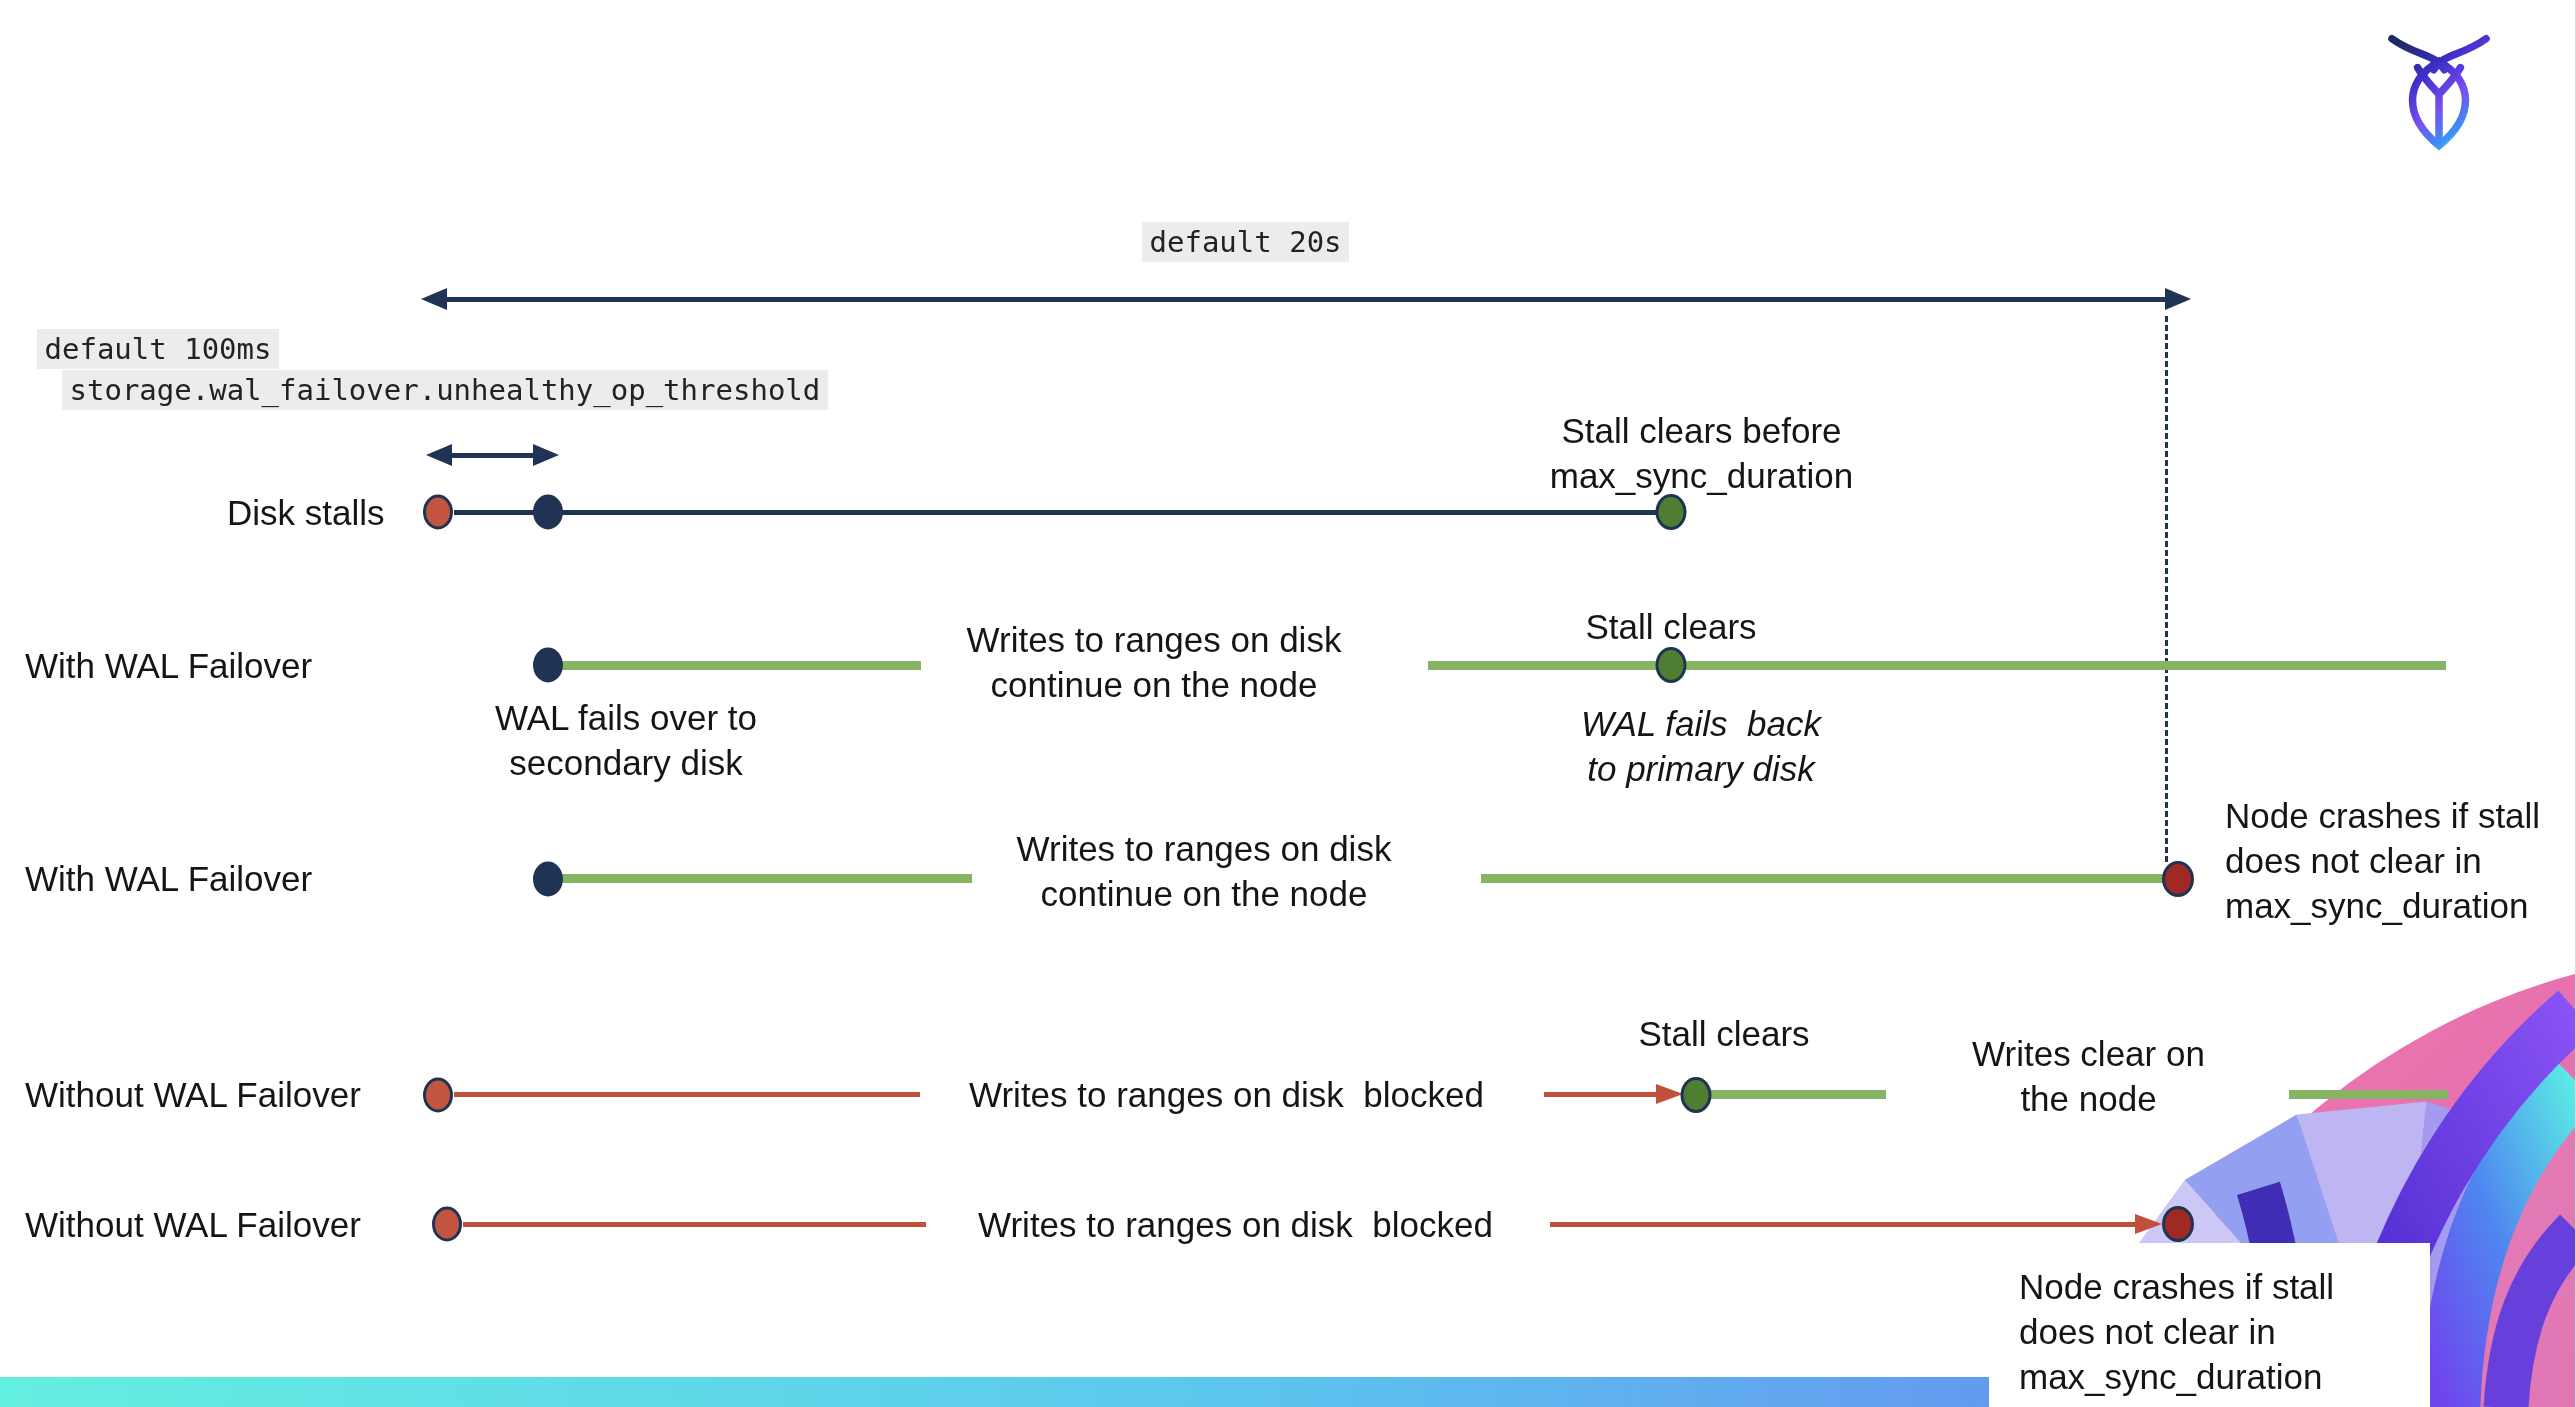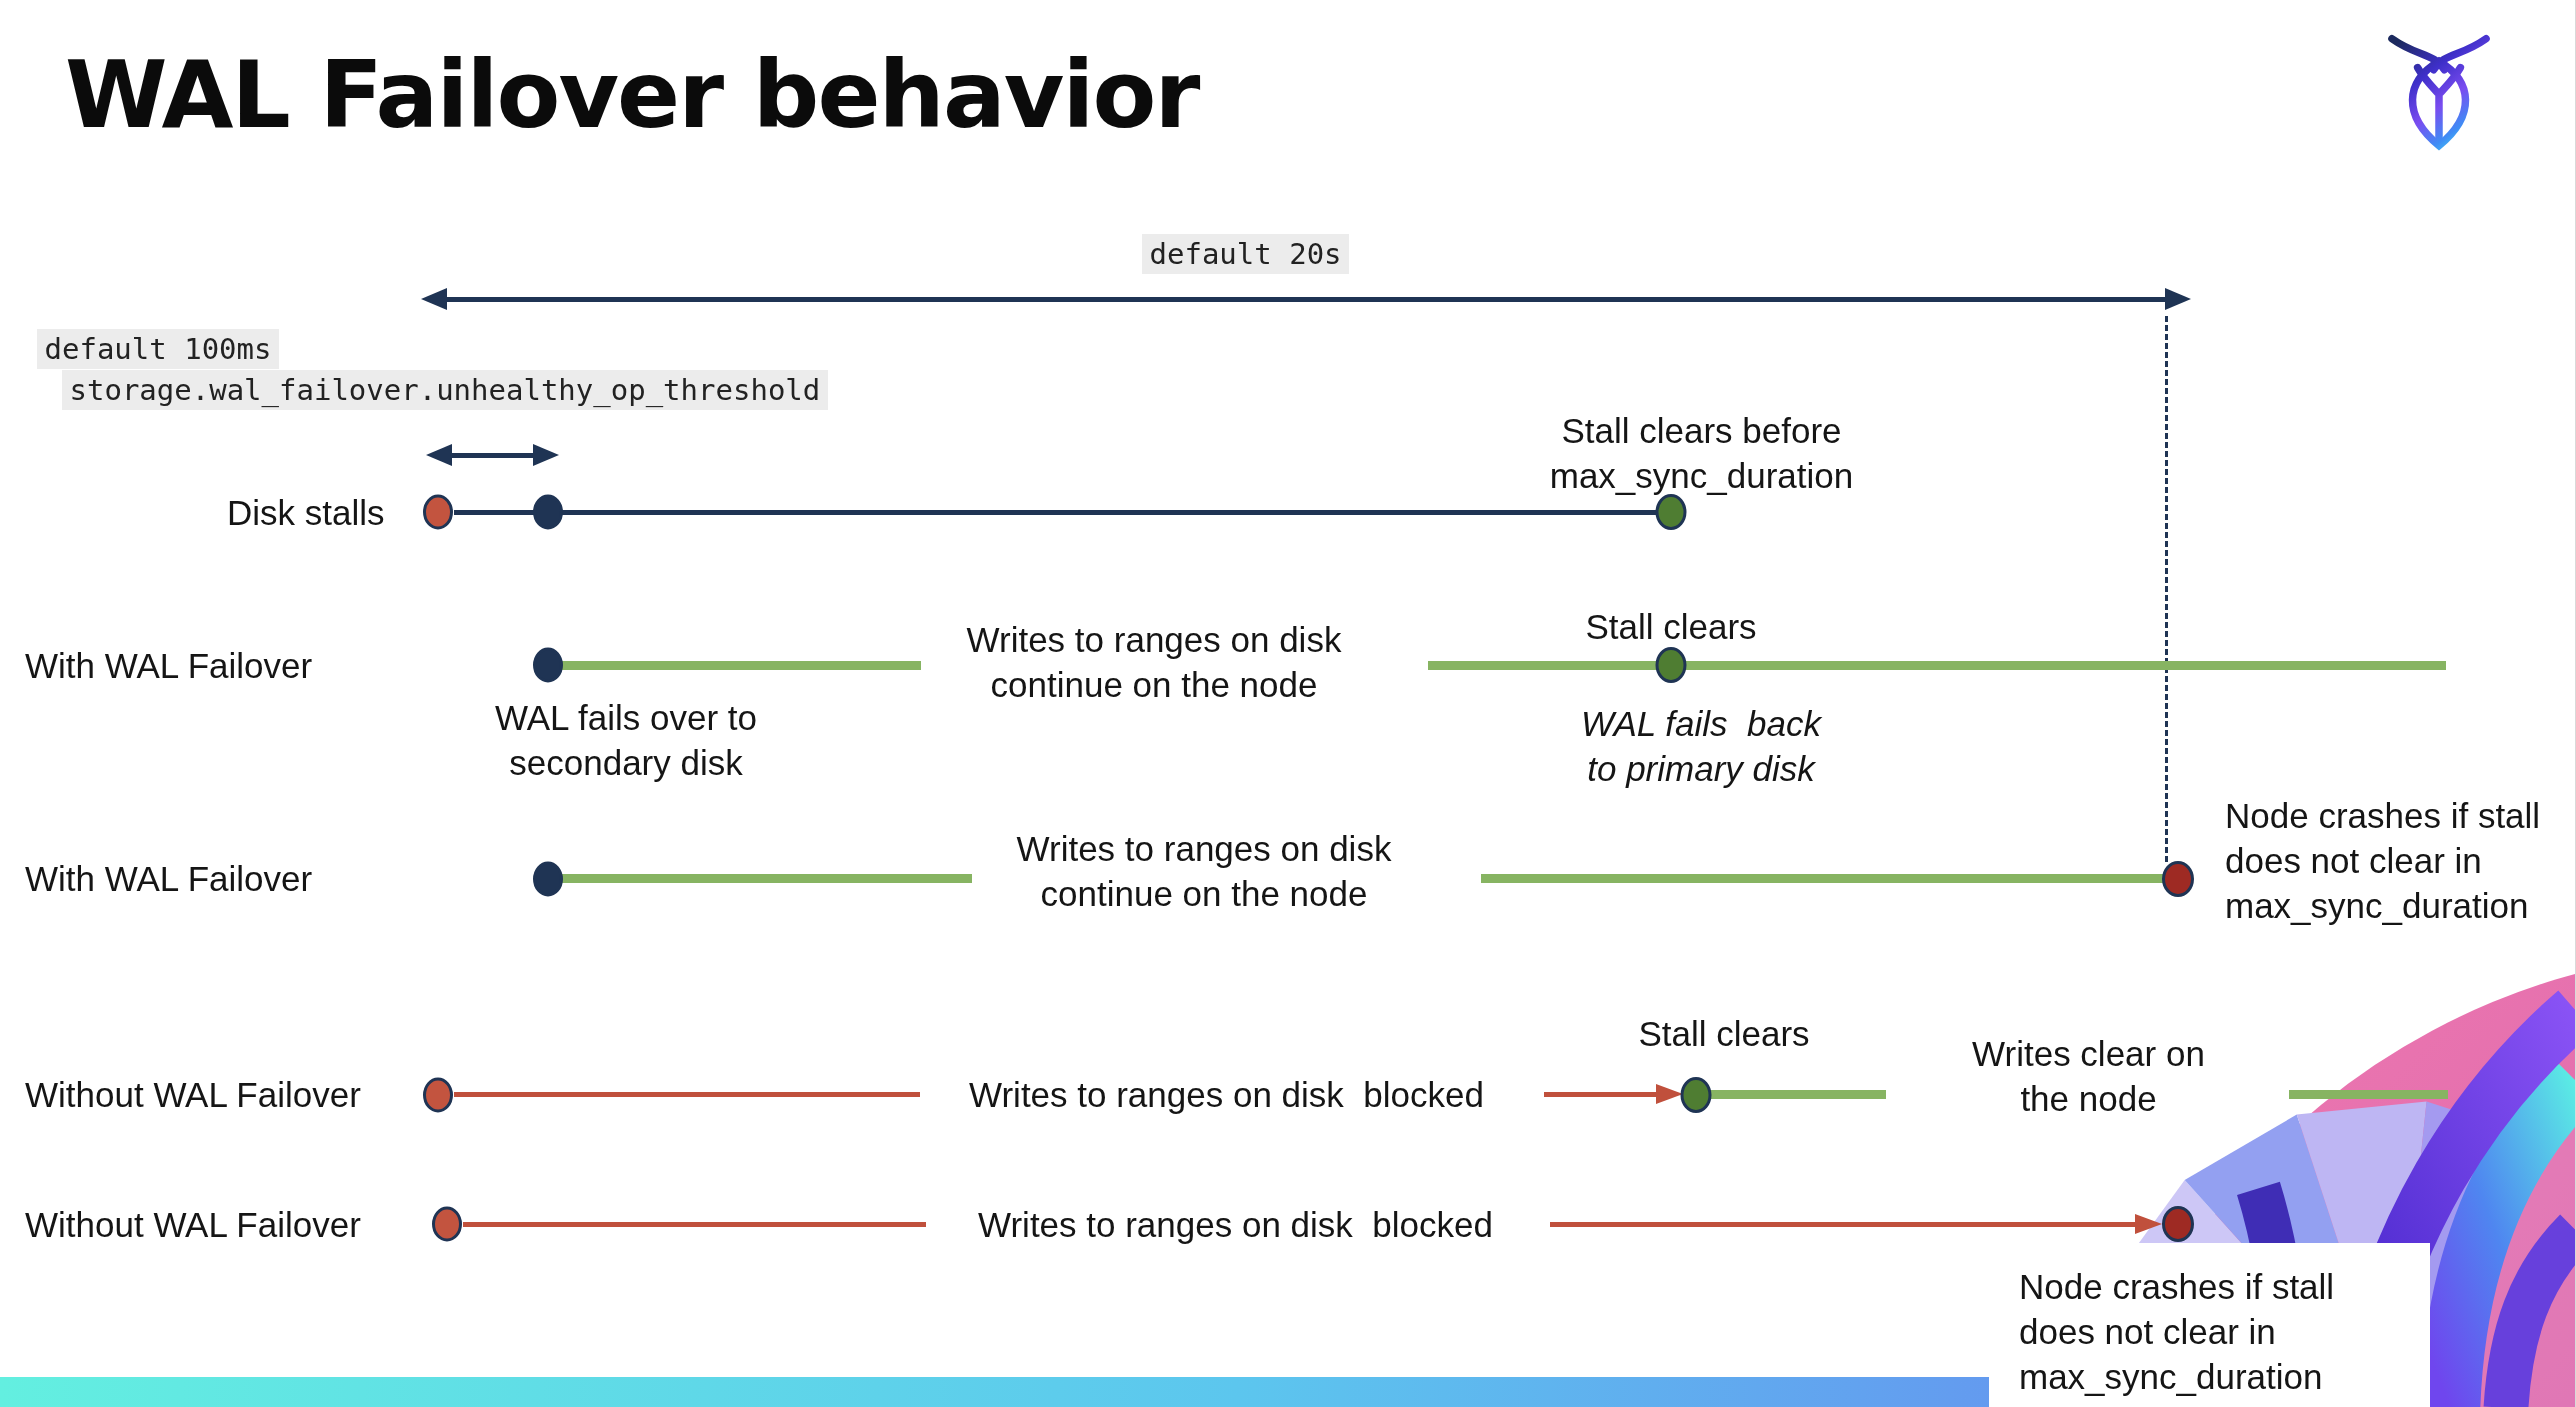--- a/index.html
+++ b/index.html
@@ -44,21 +44,20 @@
     position:absolute; left:0; top:1377px; width:2576px; height:31px; z-index:0;
     background:linear-gradient(90deg, var(--footer_a,#63efe0) 0%, var(--footer_b,#5cc6ee) 48%, var(--footer_c,#6979f0) 100%);
   }
   .logo{position:absolute; left:2385px; top:28px; width:108px; height:123px; z-index:3;}
 </style>
 </head>
 <body>
 
 <div id="slide">
 
-  <div class="t title" style="left:65px; top:49px;">WAL Failover behavior</div>
 
   <svg class="logo" viewBox="0 0 100 115">
     <defs>
       <linearGradient id="lgLogo" gradientUnits="userSpaceOnUse" x1="18" y1="8" x2="88" y2="100">
         <stop offset="0" stop-color="#1c2a5e"></stop>
         <stop offset="0.35" stop-color="#3e2fc9"></stop>
         <stop offset="0.62" stop-color="#7a4cf0"></stop>
         <stop offset="0.85" stop-color="#3f8df5"></stop>
         <stop offset="1" stop-color="#45d4f2"></stop>
       </linearGradient>
@@ -67,21 +66,21 @@
       <path d="M6,10 C30,27 45,23 55,39"></path>
       <path d="M94,10 C70,27 55,23 45,39"></path>
       <path d="M50,31 C18,50 16,82 50,110 C84,82 82,50 50,31 Z"></path>
       <path d="M50,106 L50,62 M50,62 C41,52 35,46 30,37 M50,62 C59,52 65,46 70,37"></path>
     </g>
   </svg>
 
   <div class="hline" style="left:439px; top:297px; width:1729px;"></div>
   <div class="arr w" style="left:421px; top:288px;"></div>
   <div class="arr e" style="left:2165px; top:288px;"></div>
-  <div class="t" style="left:1142px; top:234px; z-index:5;">
+  <div class="t" style="left:1142px; top:222px; z-index:5;">
     <span class="mono">default 20s</span>
   </div>
   <div class="dash-v" style="left:2165px; top:316px; height:546px;"></div>
 
   <div class="t" style="left:37px; top:329px;">
     <span class="mono">default 100ms</span>
   </div>
   <div class="t" style="left:37px; top:370px;padding-left:25px;">
     <span class="mono">storage.wal_failover.unhealthy_op_threshold</span>
   </div>

